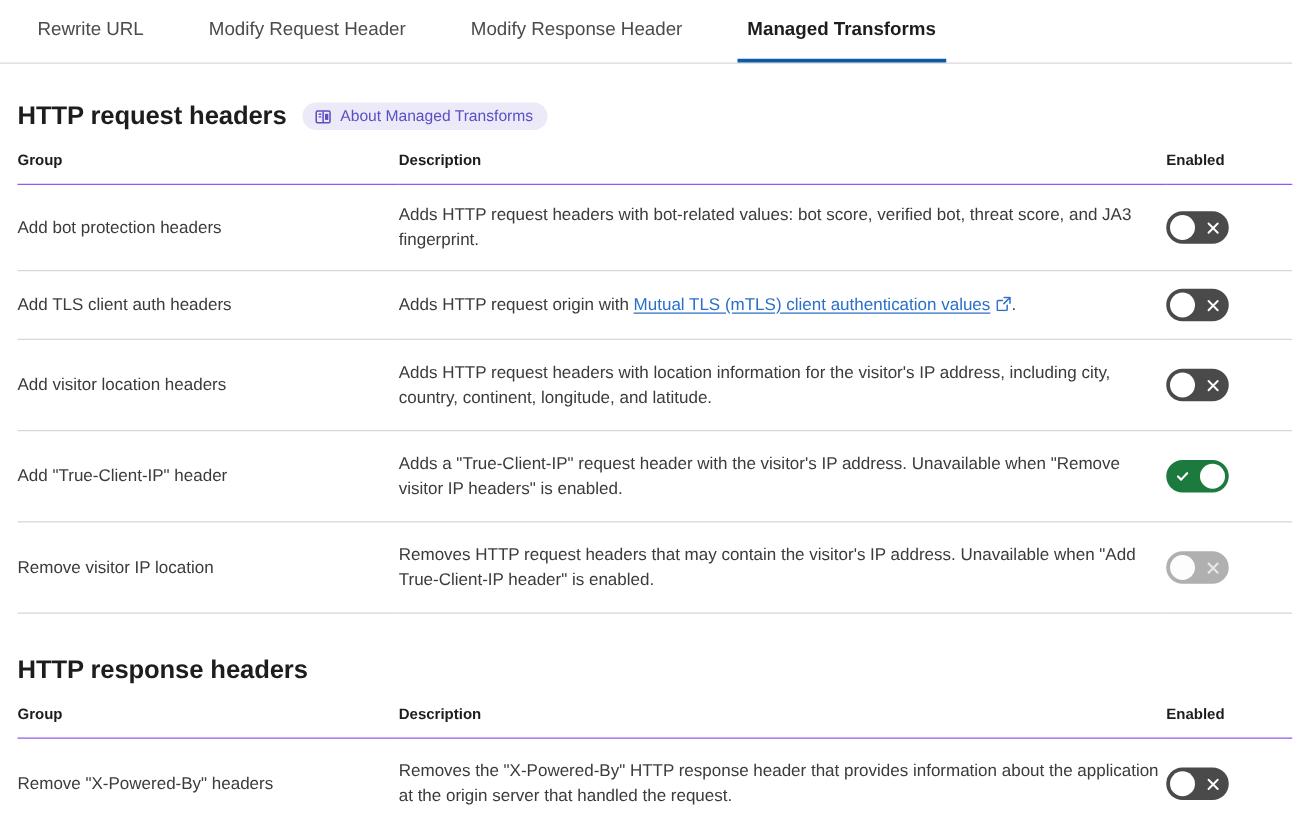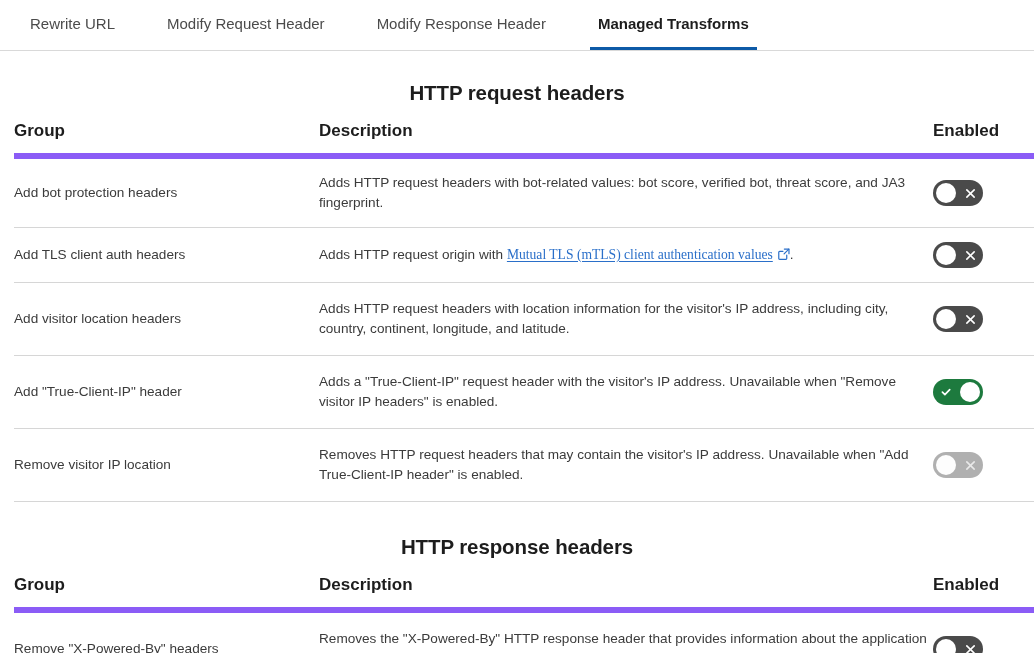--- a/index.html
+++ b/index.html
@@ -45,21 +45,20 @@
   
   .section { padding: 0 14px; }
   .section.first { margin-top: 30px; }
   .section.second { margin-top: 33px; }
 
   .section-head {
     display: flex;
     align-items: center;
     gap: 13px;
     padding-left: 0;
-    flex-direction: column;
   }
   .section-title {
     font-size: 20.5px;
     font-weight: 700;
     color: #1d1d1d;
     letter-spacing: -0.1px;
   }
 
   .about-badge {
     display: inline-flex;
@@ -79,25 +78,25 @@
 
   
   table.mt-table {
     width: 100%;
     border-collapse: collapse;
     margin-top: 16px;
     table-layout: fixed;
   }
   table.mt-table th {
     text-align: left;
-    font-size: 17px;
+    font-size: 12px;
     font-weight: 700;
     color: #1d1d1d;
     padding: 0 0 12px 0;
-    border-bottom: 6px solid #8b5cf6;
+    border-bottom: 1px solid #8b5cf6;
     vertical-align: bottom;
   }
   th.col-group   { width: 305px; padding-left: 1px; }
   th.col-desc    { width: 614px; padding-left: 5px; }
   th.col-enabled { width: 101px; padding-left: 5px; }
 
   table.mt-table td {
     font-size: 13.6px;
     color: #3b3b3b;
     line-height: 20px;
@@ -109,21 +108,20 @@
   td.c-desc  { padding-left: 5px; padding-right: 22px; }
   td.c-enabled { padding-left: 5px; }
 
   tr.row-tall td { padding-top: 16px; padding-bottom: 16px; }
 
   
   a.ext-link {
     color: #2a6fc9;
     text-decoration: underline;
     text-underline-offset: 2px;
-    font-family: Liberation Serif, serif;
   }
   .ext-icon {
     display: inline-block;
     vertical-align: -1px;
     margin-left: 5px;
   }
 
   
   .switch {
     position: relative;
@@ -177,20 +175,32 @@
   <div class="tab active">
     <span>Managed Transforms</span>
   </div>
 </nav>
 
 <section class="section first">
 
   <div class="section-head">
     <h2 class="section-title">HTTP request headers</h2>
 
+    <div class="about-badge">
+      <span>
+        <svg width="13" height="13" viewBox="0 0 16 16" fill="none">
+          <rect x="1.2" y="2.2" width="13.6" height="11.6" rx="1.4" stroke="#5a4fc4" stroke-width="1.5"></rect>
+          <line x1="8" y1="2.6" x2="8" y2="13.4" stroke="#5a4fc4" stroke-width="1.5"></line>
+          <line x1="3.6" y1="5.4" x2="6.2" y2="5.4" stroke="#5a4fc4" stroke-width="1.3"></line>
+          <line x1="3.6" y1="8" x2="6.2" y2="8" stroke="#5a4fc4" stroke-width="1.3"></line>
+          <rect x="9.9" y="5" width="3.2" height="6" fill="#5a4fc4"></rect>
+        </svg>
+      </span>
+      <span class="label">About Managed Transforms</span>
+    </div>
   </div>
 
   <table class="mt-table">
     <thead>
       <tr>
         <th class="col-group">Group</th>
         <th class="col-desc">Description</th>
         <th class="col-enabled">Enabled</th>
       </tr>
     </thead>

